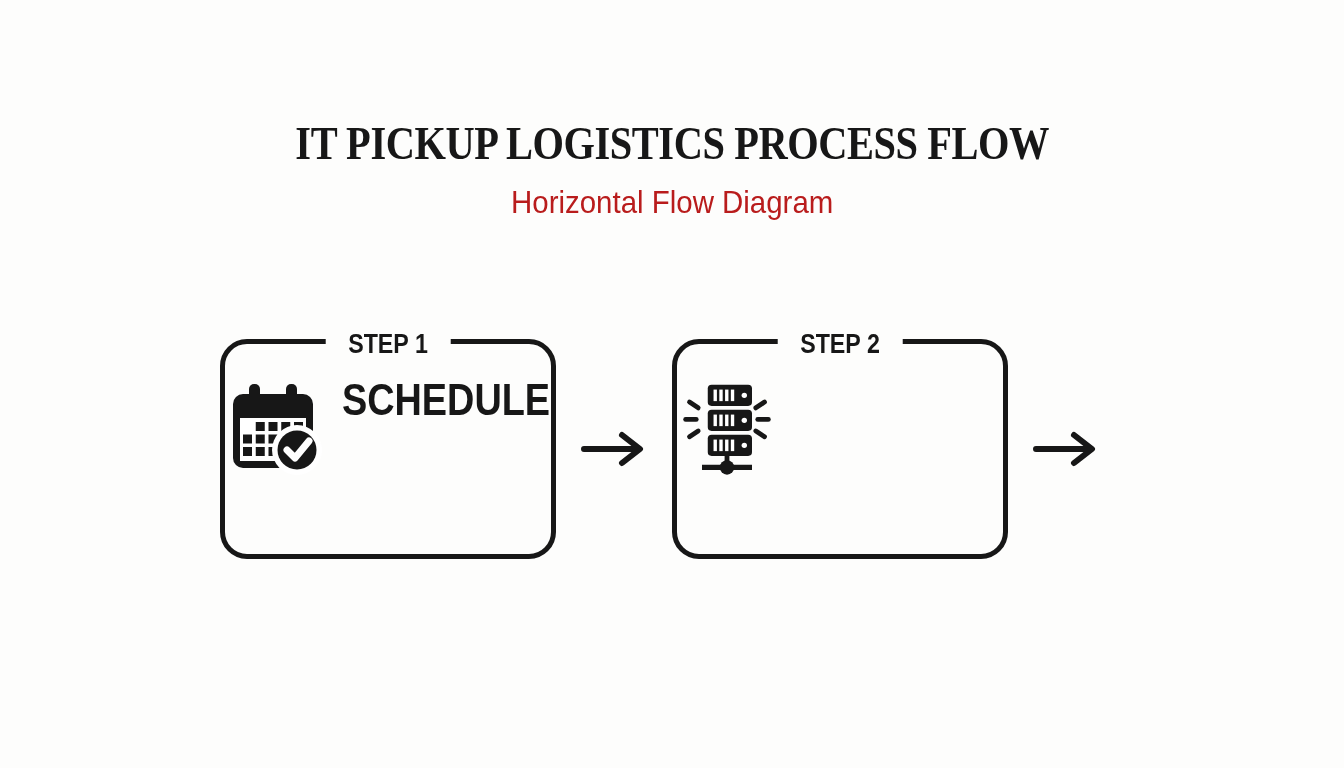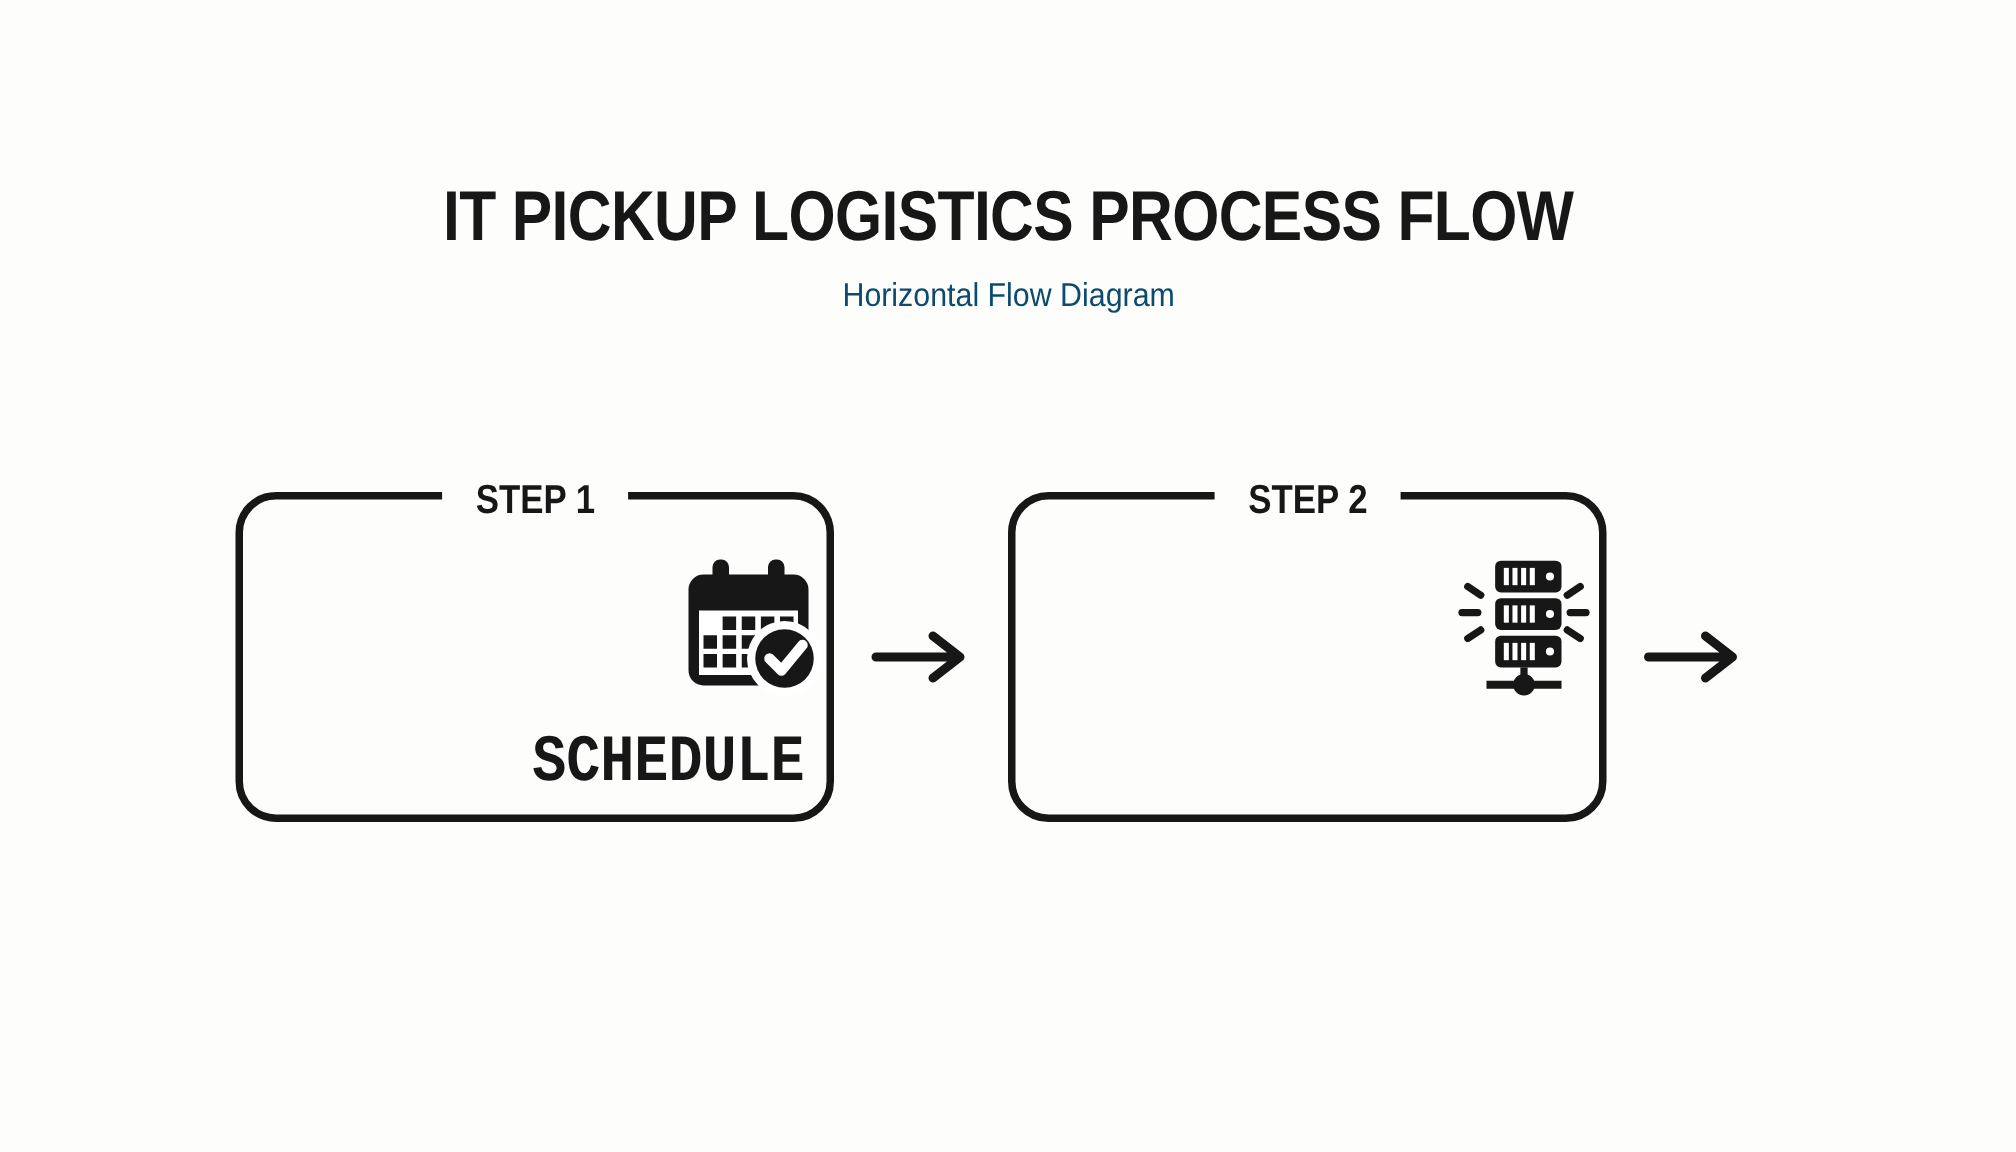--- a/index.html
+++ b/index.html
@@ -14,46 +14,47 @@
     font-family: "Liberation Sans", sans-serif;
     color: var(--ink);
   }
   .header { padding-top: 120px; text-align: center; }
   .title {
     font-size: 47px;
     font-weight: 700;
     line-height: 1;
     letter-spacing: -0.5px;
     white-space: nowrap;
+    font-family: Liberation Serif, serif;
   }
   .subtitle {
     margin-top: 17px;
-    font-size: 22px;
+    font-size: 32px;
     font-weight: 400;
-    color: #0c4a6e;
+    color: #b91c1c;
     white-space: nowrap;
   }
   .cx  { display: inline-block; transform: scaleX(0.86); transform-origin: center; }
   .cx9 { display: inline-block; transform: scaleX(0.92); transform-origin: center; }
   .flow {
     margin-top: 118px;
     display: flex;
     justify-content: center;
     align-items: center;
   }
   .step-box {
     position: relative;
-    width: 399px;
+    width: 336px;
     height: 220px;
     border: 5px solid var(--ink);
     border-radius: 27px;
     background: var(--bg);
     display: flex;
-    flex-direction: column;
-    align-items: flex-end;
+    flex-direction: row;
+    align-items: flex-start;
     padding-top: 34px;
   }
   .step-label {
     position: absolute;
     top: -15px;
     left: 50%;
     transform: translateX(-50%);
     background: var(--bg);
     padding: 0 16px;
     font-size: 27px;
@@ -61,26 +62,25 @@
     line-height: 30px;
     white-space: nowrap;
   }
   .icon-wrap {
     height: 102px;
     display: flex;
     align-items: center;
     justify-content: center;
   }
   .step-name {
-    margin-top: 18px;
+    margin-top: 0;
     font-size: 44px;
     font-weight: 700;
     line-height: 1;
     white-space: nowrap;
-    font-family: Liberation Mono, monospace;
   }
   .arrow {
     width: 116px;
     display: flex;
     align-items: center;
     justify-content: center;
   }
   svg { display: block; }
 </style>
 </head>

